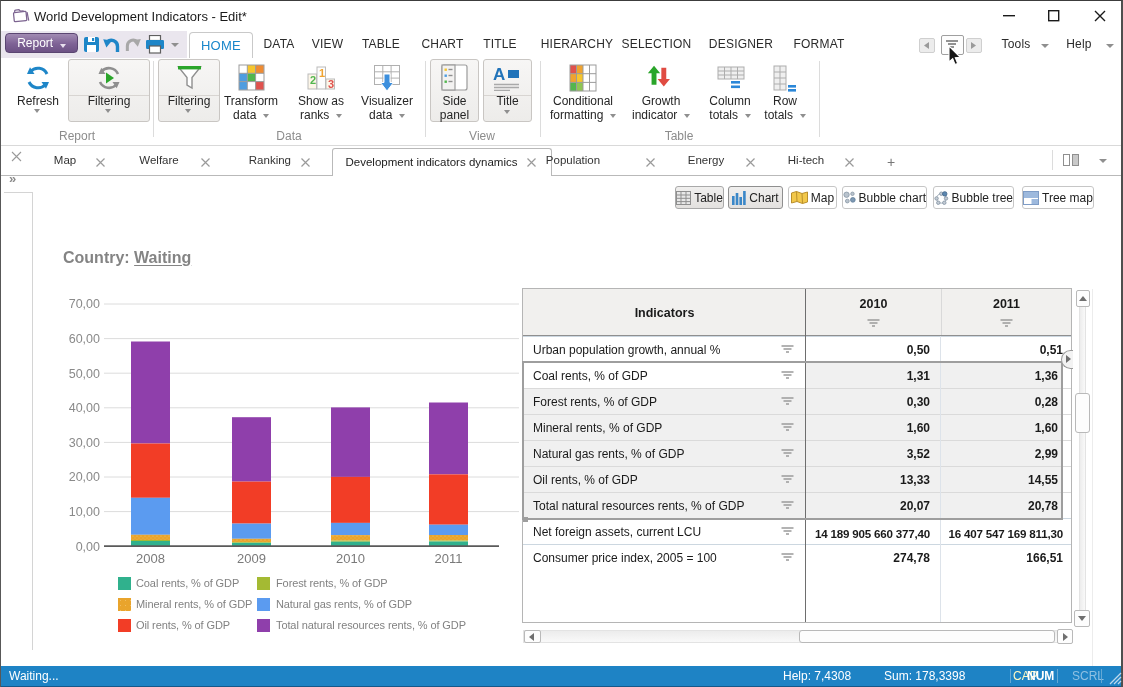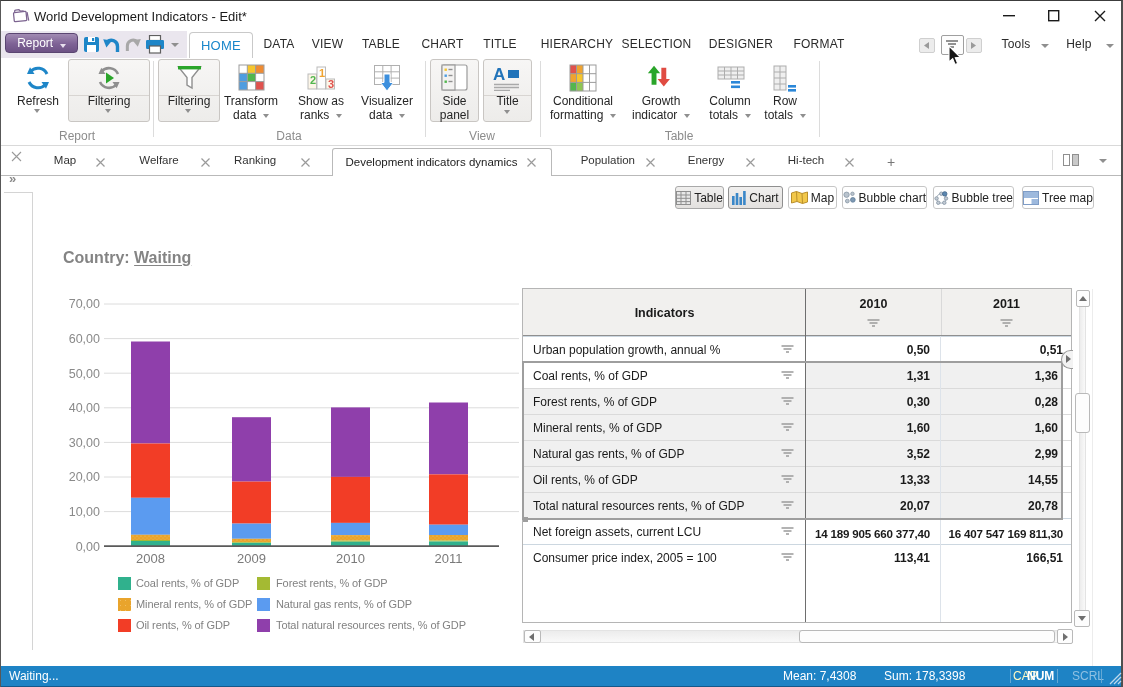--- a/index.html
+++ b/index.html
@@ -325,29 +325,29 @@
         <path d="M1 1 L10 10 M10 1 L1 10" stroke="#9a9a9a" stroke-width="1.1"></path>
       </svg>
   <div class="doctab" style="left:46px;width:36px;text-align:center">Map</div>
   <svg class="tabx" style="left:95px" width="9" height="9">
         <path d="M0.5 0.5 L8.5 8.5 M8.5 0.5 L0.5 8.5" stroke="#9a9a9a" stroke-width="1.2"></path>
       </svg>
   <div class="doctab" style="left:130px;width:56px;text-align:center">Welfare</div>
   <svg class="tabx" style="left:200px" width="9" height="9">
         <path d="M0.5 0.5 L8.5 8.5 M8.5 0.5 L0.5 8.5" stroke="#9a9a9a" stroke-width="1.2"></path>
       </svg>
-  <div class="doctab" style="left:233px;width:57px;text-align:left">Ranking</div>
+  <div class="doctab" style="left:233px;width:57px;text-align:right">Ranking</div>
   <svg class="tabx" style="left:300px" width="9" height="9">
         <path d="M0.5 0.5 L8.5 8.5 M8.5 0.5 L0.5 8.5" stroke="#9a9a9a" stroke-width="1.2"></path>
       </svg>
   <div id="activetab" style="padding-right:21px">Development indicators dynamics</div>
   <svg class="tabx" style="left:526px;z-index:5" width="9" height="9">
         <path d="M0.5 0.5 L8.5 8.5 M8.5 0.5 L0.5 8.5" stroke="#9a9a9a" stroke-width="1.2"></path>
       </svg>
-  <div class="doctab" style="left:560px;width:74px;text-align:right">Population</div>
+  <div class="doctab" style="left:535px;width:74px;text-align:center">Population</div>
   <svg class="tabx" style="left:645px" width="9" height="9">
         <path d="M0.5 0.5 L8.5 8.5 M8.5 0.5 L0.5 8.5" stroke="#9a9a9a" stroke-width="1.2"></path>
       </svg>
   <div class="doctab" style="left:680px;width:50px;text-align:center">Energy</div>
   <svg class="tabx" style="left:745px" width="9" height="9">
         <path d="M0.5 0.5 L8.5 8.5 M8.5 0.5 L0.5 8.5" stroke="#9a9a9a" stroke-width="1.2"></path>
       </svg>
   <div class="doctab" style="left:780px;width:50px;text-align:center">Hi-tech</div>
   <svg class="tabx" style="left:844px" width="9" height="9">
         <path d="M0.5 0.5 L8.5 8.5 M8.5 0.5 L0.5 8.5" stroke="#9a9a9a" stroke-width="1.2"></path>
@@ -586,21 +586,21 @@
             <path d="M0.5 1 H12.5 M2.5 4 H10.5 M5 7 H8" stroke="#9a9a9a" stroke-width="1.3"></path>
           </svg>
           <div class="v1 ln">14 189 905 660 377,40</div>
           <div class="v2 ln">16 407 547 169 811,30</div>
         </div>
     <div class="trow">
           <div class="lbl">Consumer price index, 2005 = 100</div>
           <svg class="funl" width="13" height="9">
             <path d="M0.5 1 H12.5 M2.5 4 H10.5 M5 7 H8" stroke="#9a9a9a" stroke-width="1.3"></path>
           </svg>
-          <div class="v1">113,41</div>
+          <div class="v1">274,78</div>
           <div class="v2">166,51</div>
         </div>
   </div>
   <div id="coldiv"></div>
   <div id="seldiv"></div>
   <div id="selbox"></div>
   <div class="abs" style="left:522px;top:341px;width:5px;height:5px;background:#9e9e9e"></div>
 
   <div class="abs" style="left:1091px;top:113px;width:1px;height:531px;background:#ececec"></div>
   <div id="vscroll-track"></div>
@@ -616,21 +616,21 @@
   <div class="sbtn" style="left:798px;top:454px;width:256px;height:13px;border-radius:3px"></div>
   <div class="sbtn" style="left:1056px;top:453px;width:16px;height:15px"></div>
   <div class="tri" style="left:1062px;top:457px;border-top:4px solid transparent;border-bottom:4px solid transparent;border-left:5px solid #6f6f6f"></div>
 
   <div class="abs" style="left:1060px;top:174px;width:12px;height:19px;border:1px solid #9a9a9a;border-right:none;border-radius:10px 0 0 10px;background:#f3f3f3"></div>
   <div class="tri" style="left:1065px;top:179px;border-top:4px solid transparent;border-bottom:4px solid transparent;border-left:5px solid #6f6f6f"></div>
 </div>
 
 <div id="statusbar">
   <div class="abs" style="left:8px;top:3px">Waiting...</div>
-  <div class="abs" style="left:782px;top:3px">Mean: 7,4308</div>
+  <div class="abs" style="left:782px;top:3px">Help: 7,4308</div>
   <div class="abs" style="left:883px;top:3px">Sum: 178,3398</div>
   <div class="abs" style="left:1012px;top:3px;color:#fef9c3">CAP</div>
   <div class="abs" style="left:1009px;top:3px;width:1px;height:14px;background:#64a8d4"></div>
   <div class="abs" style="left:1026px;top:3px;font-weight:bold">NUM</div>
   <div class="abs" style="left:1056px;top:3px;width:1px;height:14px;background:#64a8d4"></div>
   <div class="abs" style="left:1071px;top:3px;color:#8fc0e2">SCRL</div>
   <div class="abs" style="left:1100px;top:3px;width:1px;height:14px;background:#64a8d4"></div>
   <svg class="abs" style="left:1108px;top:6px" width="13" height="13">
         <path d="M12 1 L1 12 M12 5 L5 12 M12 9 L9 12" stroke="#bcd8ec" stroke-width="1.3"></path>
       </svg>

